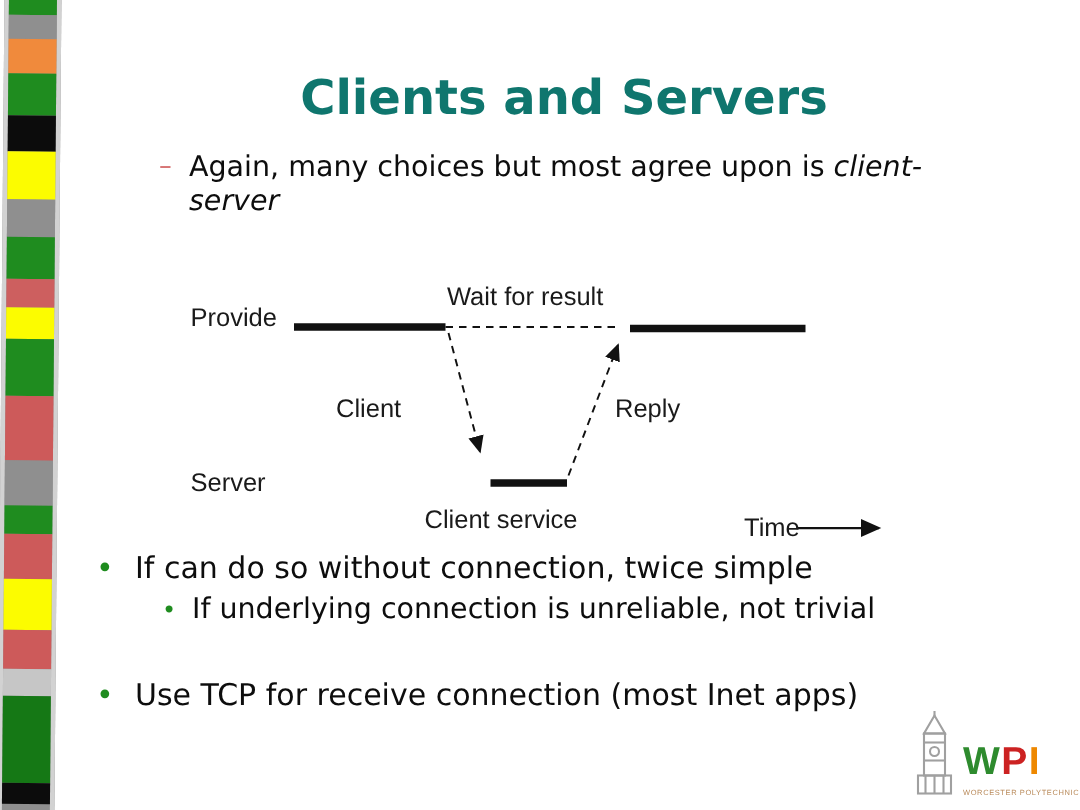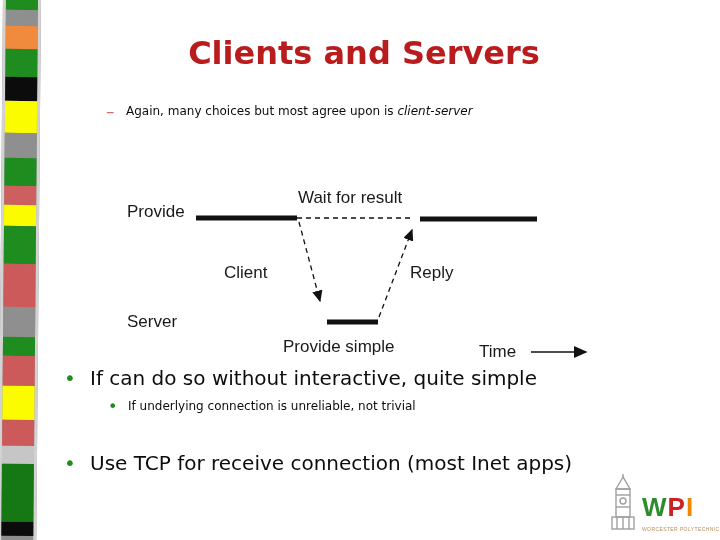--- a/index.html
+++ b/index.html
@@ -12,33 +12,33 @@
   
   .film-strip{
     position:absolute;left:3px;top:-4px;width:32px;height:548px;
     background:#8f8f8f;
     border-left:3px solid #d2d2d2;border-right:3px solid #d2d2d2;
     transform:rotate(0.5deg);transform-origin:top center;
   }
   .fs-block{width:100%;}
   
   .title{
-    position:absolute;left:40px;top:30px;width:640px;margin:4px;
+    position:absolute;left:40px;top:30px;width:640px;margin:16px;
     text-align:center;font-size:32px;font-weight:bold;
-    color:#b91c1c;letter-spacing:0px;
+    color:#0f766e;letter-spacing:0px;
   }
   
   .sec{position:absolute;left:58px;}
   .sec-a{top:96px;width:600px;}
   .sec-b{top:365px;width:620px;}
   .sec-c{top:450px;width:620px;}
   .li{display:flex;align-items:flex-start;}
   .l1{font-size:20px;line-height:26px;}
   .l1 .t{width:560px;}
-  .l2{font-size:12px;line-height:23px;}
+  .l2{font-size:19px;line-height:23px;}
   .t{white-space:pre-wrap;}
   .dot1::before{
     content:"•";color:#1f8c1f;font-size:20px;line-height:26px;
     width:26px;flex:0 0 26px;margin-left:6px;
   }
   .dash2::before{
     content:"–";color:#d46a6a;font-size:17px;line-height:23px;
     width:20px;flex:0 0 20px;margin-left:48px;
   }
   .dot2::before{
@@ -54,21 +54,21 @@
   .dlabel{
     position:absolute;font-family:"Liberation Sans", sans-serif;
     font-size:17px;color:#1a1a1a;white-space:nowrap;
   }
   .lab-wait{left:298px;top:188px;}
   .lab-client{left:127px;top:202px;}
   .lab-request{left:224px;top:263px;}
   .lab-reply{left:410px;top:263px;}
   .lab-server{left:127px;top:312px;}
   .lab-provide{left:283px;top:337px;}
-  .lab-time{left:479px;top:342px;}
+  .lab-time{left:496px;top:342px;}
   
   .wpi{position:absolute;right:2px;top:474px;width:112px;display:flex;align-items:flex-end;}
   .wpi-tower{flex:0 0 34px;}
   .wpi-right{display:flex;flex-direction:column;align-items:flex-start;margin-left:2px;}
   .wpi-letters{
     font-family:Liberation Sans, sans-serif;font-weight:bold;
     font-size:26px;line-height:34px;letter-spacing:1px;
   }
   .wpi-sub{
     font-size:5px;color:#b98a5a;letter-spacing:0.4px;white-space:nowrap;
@@ -122,26 +122,26 @@
   <line x1="299" y1="222" x2="320" y2="301" stroke="#111" stroke-width="1.3" stroke-dasharray="5,4" marker-end="url(#ah)"></line>
   <line x1="379" y1="317" x2="412" y2="230" stroke="#111" stroke-width="1.3" stroke-dasharray="5,4" marker-end="url(#ah)"></line>
   <line x1="531" y1="352" x2="586" y2="352" stroke="#111" stroke-width="1.5" marker-end="url(#ah)"></line>
 </svg>
 
 <div class="dlabel lab-wait">Wait for result</div>
 <div class="dlabel lab-client">Provide</div>
 <div class="dlabel lab-request">Client</div>
 <div class="dlabel lab-reply">Reply</div>
 <div class="dlabel lab-server">Server</div>
-<div class="dlabel lab-provide">Provide simple</div>
+<div class="dlabel lab-provide">Client service</div>
 <div class="dlabel lab-time">Time</div>
 
 <div class="sec sec-b">
   <div class="li l1 dot1">
-    <span class="t">If can do so without interactive, quite simple</span>
+    <span class="t">If can do so without connection, twice simple</span>
   </div>
   <div class="li l2 dot2 sub-gap">
     <span class="t">If underlying connection is unreliable, not trivial</span>
   </div>
 </div>
 
 <div class="sec sec-c">
   <div class="li l1 dot1">
     <span class="t">Use TCP for receive connection (most Inet apps)</span>
   </div>

